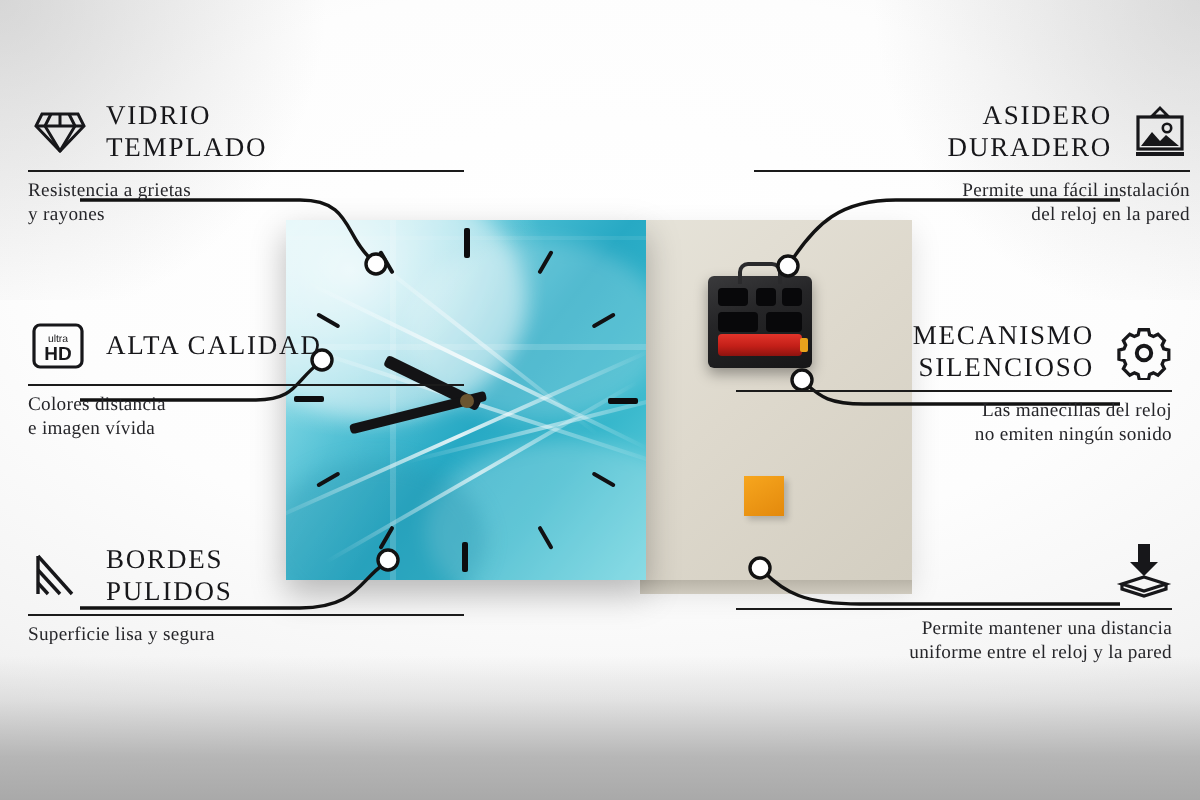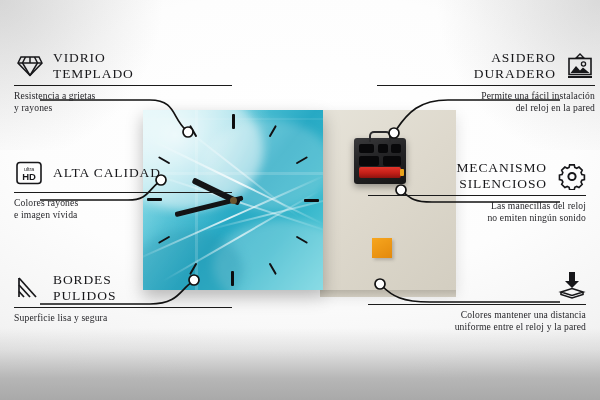--- a/index.html
+++ b/index.html
@@ -252,21 +252,21 @@
           <rect x="3" y="2.5" width="24" height="21" rx="3" fill="none" stroke="#17171a" stroke-width="1.6"></rect>
           <text x="15" y="11" font-family="Liberation Sans, sans-serif" font-size="5.2" text-anchor="middle" fill="#17171a">ultra</text>
           <text x="15" y="20" font-family="Liberation Sans, sans-serif" font-size="9.5" font-weight="bold" text-anchor="middle" fill="#17171a">HD</text>
         </svg>
       </span>
       <div>
         <div class="ttl">ALTA CALIDAD</div>
       </div>
     </div>
     <div class="rule"></div>
-    <div class="desc">Colores rayones</div>
+    <div class="desc">Colores distancia</div>
     <div class="desc">e imagen vívida</div>
   </div>
 
   <div class="feat left" id="f-bordes">
     <div class="row">
       <span class="ico">
         <svg width="28" height="26" viewBox="0 0 28 26">
           <g stroke="#17171a" stroke-width="1.7" fill="none">
             <path d="M3 3 L20 22"></path>
               <path d="M3 10 L14 22"></path>
@@ -327,17 +327,17 @@
     <div class="row">
       <span class="ico">
         <svg width="28" height="28" viewBox="0 0 28 28">
           <path d="M11 1 h6 v9 h4 l-7 7 -7-7 h4 Z" fill="#17171a"></path>
           <path d="M14 17.5 L25 21 L14 24.5 L3 21 Z" fill="none" stroke="#17171a" stroke-width="1.6"></path>
           <path d="M3 21 v2.5 L14 27 L25 23.5 V21" fill="none" stroke="#17171a" stroke-width="1.6"></path>
         </svg>
       </span>
     </div>
     <div class="rule"></div>
-    <div class="desc">Colores mantener una distancia</div>
+    <div class="desc">Permite mantener una distancia</div>
     <div class="desc">uniforme entre el reloj y la pared</div>
   </div>
 
 </div>
 
 </body></html>

